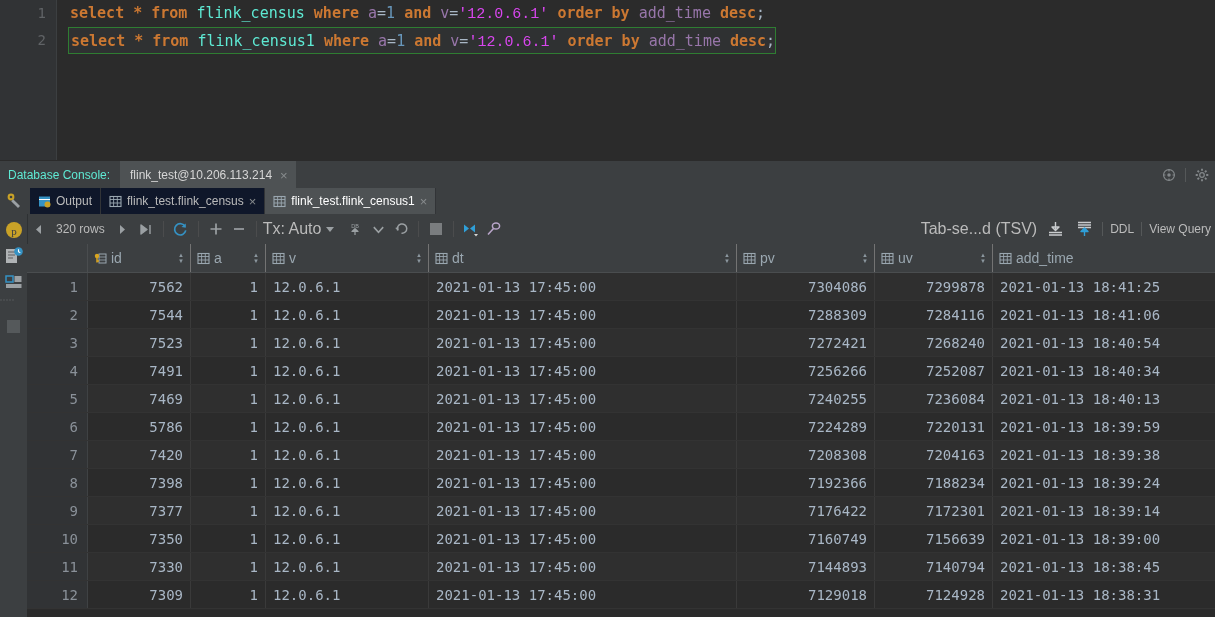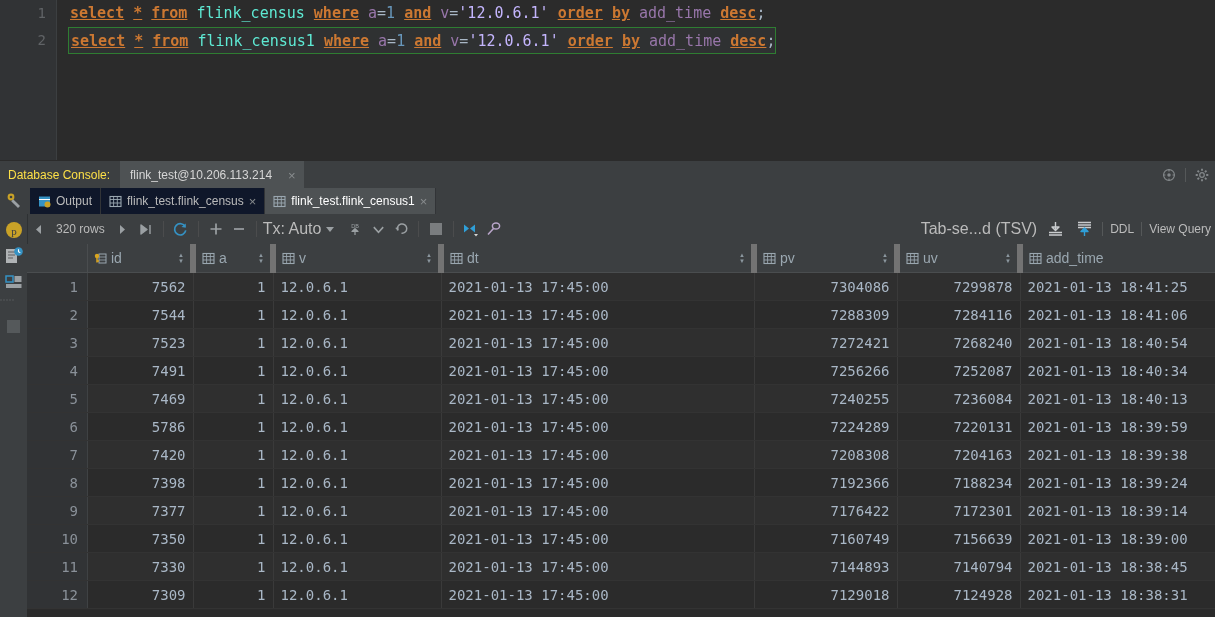--- a/index.html
+++ b/index.html
@@ -26,38 +26,38 @@
     font-family:"DejaVu Sans Mono",monospace;font-size:15px;
     white-space:pre;padding-left:8px;letter-spacing:0px;
   }
   .code-line.selected{
     box-sizing:border-box;
     border:1px solid #2f7d32;
     background:#2f3132;
     margin-left:6px;padding-left:2px;
     display:inline-block;
   }
-  .kw{color:#cc7832;font-weight:bold;text-decoration:underline;}
+  .kw{color:#cc7832;font-weight:bold;}
   .tbl{color:#5eead4;}
   .col{color:#9876aa;}
   .num{color:#6897bb;}
-  .str{color:#c4b5fd;}
+  .str{color:#d946ef;font-family:Liberation Mono, monospace;}
   .op{color:#a9b7c6;}
 
   
   .console-bar{
     position:absolute;left:0;top:160px;width:1215px;height:28px;
     background:#3c3f41;border-top:1px solid #2b2b2b;
   }
   .console-label{
-    position:absolute;left:8px;top:0;line-height:28px;font-size:12px;color:#fde047;
+    position:absolute;left:8px;top:0;line-height:28px;font-size:12px;color:#5eead4;
   }
   .console-tab{
     position:absolute;left:120px;top:0;height:28px;
-    background:#4e5254;display:flex;align-items:center;padding:0 8px 0 10px;gap:16px;
+    background:#4e5254;display:flex;align-items:center;padding:0 8px 0 10px;gap:8px;
   }
   .console-tab .t{font-size:12px;color:#d6d6d6;}
   .xc{color:#888c8e;font-size:13px;line-height:1;cursor:default;}
   .console-right{position:absolute;right:6px;top:0;height:28px;display:flex;align-items:center;gap:9px;}
   .cr-ic{width:14px;height:14px;opacity:.75;}
   .vsep{width:1px;height:14px;background:#555859;}
 
   
   .tabbar{
     position:absolute;left:0;top:188px;width:1215px;height:26px;
@@ -102,21 +102,21 @@
 
   
   .grid{
     position:absolute;left:27px;top:244px;width:1188px;height:373px;
     background:#2b2b2b;overflow:hidden;
   }
   table{border-collapse:collapse;table-layout:fixed;width:1143px;
     font-family:"DejaVu Sans Mono",monospace;font-size:14px;}
   thead th{
     height:28px;background:#3c3f41;color:#9aa7b0;
-    font-weight:normal;border-right:6px solid #737373;border-bottom:1px solid #4a4d4f;
+    font-weight:normal;border-right:1px solid #737373;border-bottom:1px solid #4a4d4f;
     font-family:"Liberation Sans",sans-serif;font-size:14px;
     padding:0 6px;text-align:left;vertical-align:middle;
   }
   th .hwrap{display:flex;align-items:center;gap:4px;width:100%;}
   th .hname{flex:0 0 auto;}
   th .sortmark{margin-left:auto;color:#9aa7b0;font-size:9px;line-height:9px;opacity:.85;}
   .gico-th{width:13px;height:13px;flex:0 0 13px;}
   tbody td{
     height:27px;border-right:1px solid #3a3a3a;border-bottom:1px solid #333333;
     padding:0 7px;color:#a9b7c6;white-space:nowrap;overflow:hidden;

